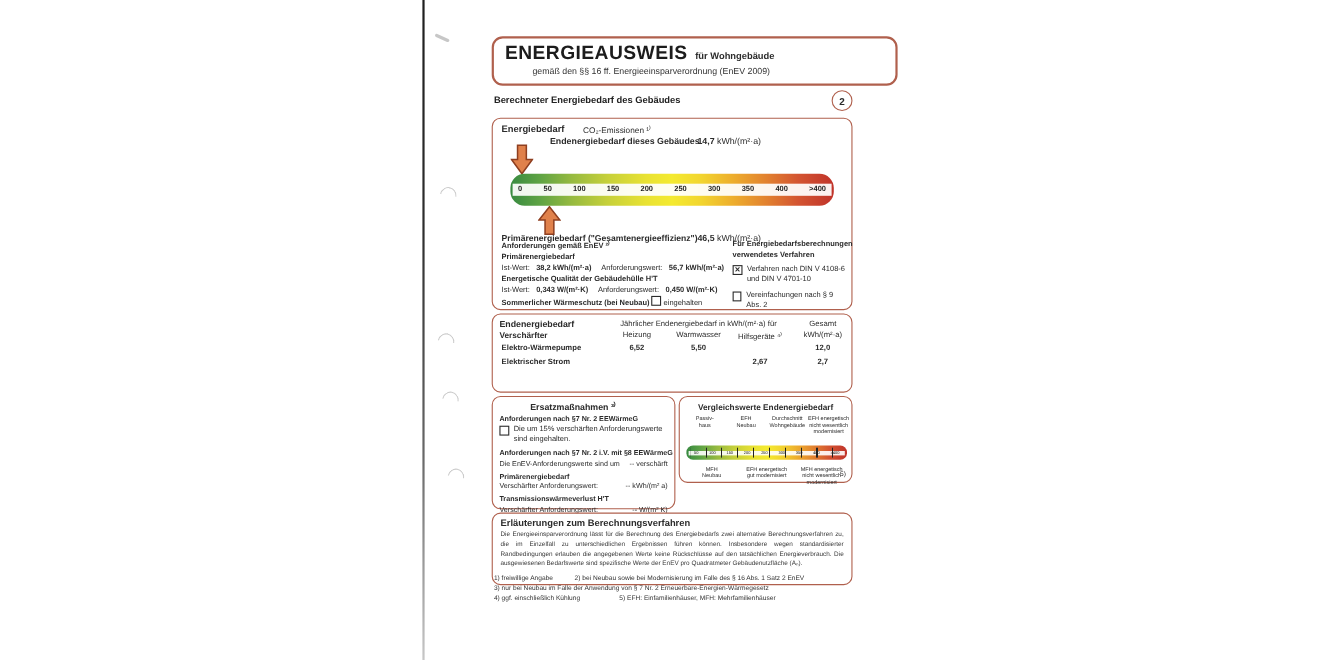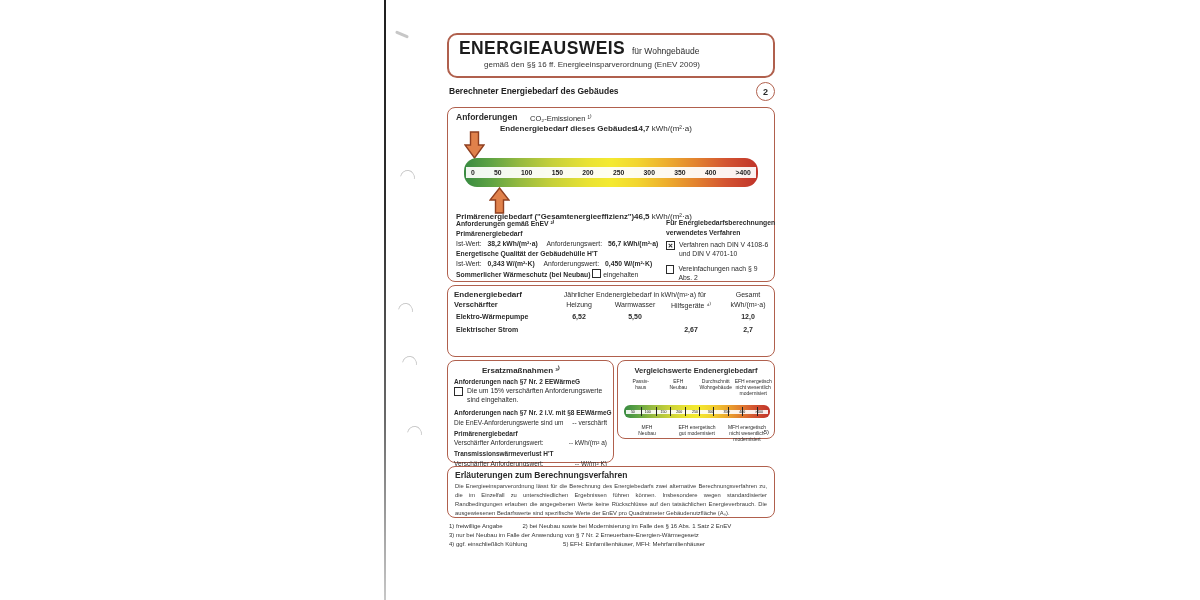--- a/index.html
+++ b/index.html
@@ -13,23 +13,23 @@
   .smudge{position:absolute;left:395px;top:33px;width:14px;height:3px;background:#b9b9b9;
           transform:rotate(24deg);border-radius:2px;opacity:.8;}
   .arc{position:absolute;width:13px;height:13px;border:1.2px solid #c2c2c2;border-radius:50%;
        border-bottom-color:transparent;border-left-color:transparent;transform:rotate(-35deg);opacity:.85;}
 
   .box{position:absolute;border:1.6px solid #b0604d;border-radius:8px;background:#fff;box-sizing:border-box;}
   .b{font-weight:bold;}
   .abs{position:absolute;white-space:nowrap;text-align:center;}
 
   
-  .title-box{left:447px;top:33px;width:328px;height:45px;border-width:2px;border-radius:10px;}
+  .title-box{left:447px;top:33px;width:369px;height:45px;border-width:2px;border-radius:10px;}
   .main-title{position:absolute;left:10px;top:3px;font-size:17.5px;font-weight:bold;letter-spacing:.4px;color:#1c1c1c;}
-  .title-sub-right{position:absolute;left:183px;top:11px;font-size:8.5px;font-weight:normal;}
+  .title-sub-right{position:absolute;left:183px;top:11px;font-size:8.5px;font-weight:bold;}
   .title-sub{position:absolute;left:11px;top:25px;font-size:8px;color:#333;padding-left:24px;}
 
   .section-label{left:449px;top:86px;font-size:8.5px;font-weight:bold;color:#222;}
   .page-badge{position:absolute;left:756px;top:82px;width:17px;height:17px;border:1.6px solid #b0604d;
               border-radius:50%;font-size:9px;font-weight:bold;display:flex;align-items:center;justify-content:center;}
 
   
   .box1{left:447px;top:107px;width:328px;height:175px;}
   .scalebar{position:absolute;left:16px;top:50px;width:294px;height:29px;border-radius:13px;
     background:linear-gradient(90deg,#388a41 0%,#5ea344 9%,#96ba40 19%,#c6d03a 30%,#e9e233 42%,
@@ -71,21 +71,21 @@
     background:linear-gradient(90deg,#388a41 0%,#5ea344 9%,#96ba40 19%,#c6d03a 30%,#e9e233 42%,
                #f4ea30 50%,#f2d52f 59%,#edad2d 69%,#e2822f 79%,#d35431 89%,#c0332a 100%);}
   .miniticks{position:absolute;left:4px;top:2px;width:138px;height:9px;
     background:repeating-linear-gradient(90deg,transparent 0 13.4px,#222 13.4px 14.4px);}
   .ministrip{position:absolute;left:2px;top:4.5px;width:142px;height:4.5px;background:rgba(255,255,255,.9);
     display:flex;justify-content:space-around;align-items:center;}
   .ministrip span{font-size:3.6px;color:#111;}
   .fn5{position:absolute;right:5px;bottom:3px;font-size:6px;}
 
   
-  .box5{left:447px;top:466px;width:328px;height:52px;padding:3px 7px;}
+  .box5{left:447px;top:466px;width:328px;height:66px;padding:3px 7px;}
   .box5 .h{font-size:8.5px;font-weight:bold;}
   .box5 .p{font-size:5.8px;line-height:1.55;color:#3a3a3a;text-align:justify;margin-top:2px;}
 
   .footnotes{position:absolute;left:449px;top:522px;width:326px;font-size:6px;color:#333;line-height:9px;}
   .footnotes .gap{display:inline-block;width:18px;}
   .footnotes .gap2{display:inline-block;width:34px;}
 </style>
 </head>
 <body>
 
@@ -104,21 +104,21 @@
     <span class="title-sub-right b">für Wohngebäude</span>
     <span class="title-sub">gemäß den §§ 16 ff. Energieeinsparverordnung (EnEV 2009)</span>
   </div>
 
   <span class="abs section-label b">Berechneter Energiebedarf des Gebäudes</span>
   <div class="page-badge">
     <span>2</span>
   </div>
 
   <div class="box box1">
-    <span class="abs b" style="left:8px;top:4px;font-size:8.5px;">Anforderungen</span>
+    <span class="abs b" style="left:8px;top:4px;font-size:8.5px;">Energiebedarf</span>
     <span class="abs" style="left:82px;top:5px;font-size:7.5px;">CO₂-Emissionen ¹⁾</span>
     <span class="abs b" style="left:8px;top:16px;font-size:8px;padding-left:44px;">Endenergiebedarf dieses Gebäudes</span>
     <span class="abs" style="left:186px;top:16px;font-size:8px;">
       <span class="b">14,7</span>
       <span>kWh/(m²·a)</span>
     </span>
 
     <svg class="arrow" style="left:16px;top:23px;" width="21" height="28" viewBox="0 0 21 28">
       <path d="M6.5 1 L14.5 1 L14.5 14 L20 14 L10.5 27 L1 14 L6.5 14 Z" fill="#e0814b" stroke="#8f3f20" stroke-width="1.4"></path>
     </svg>

